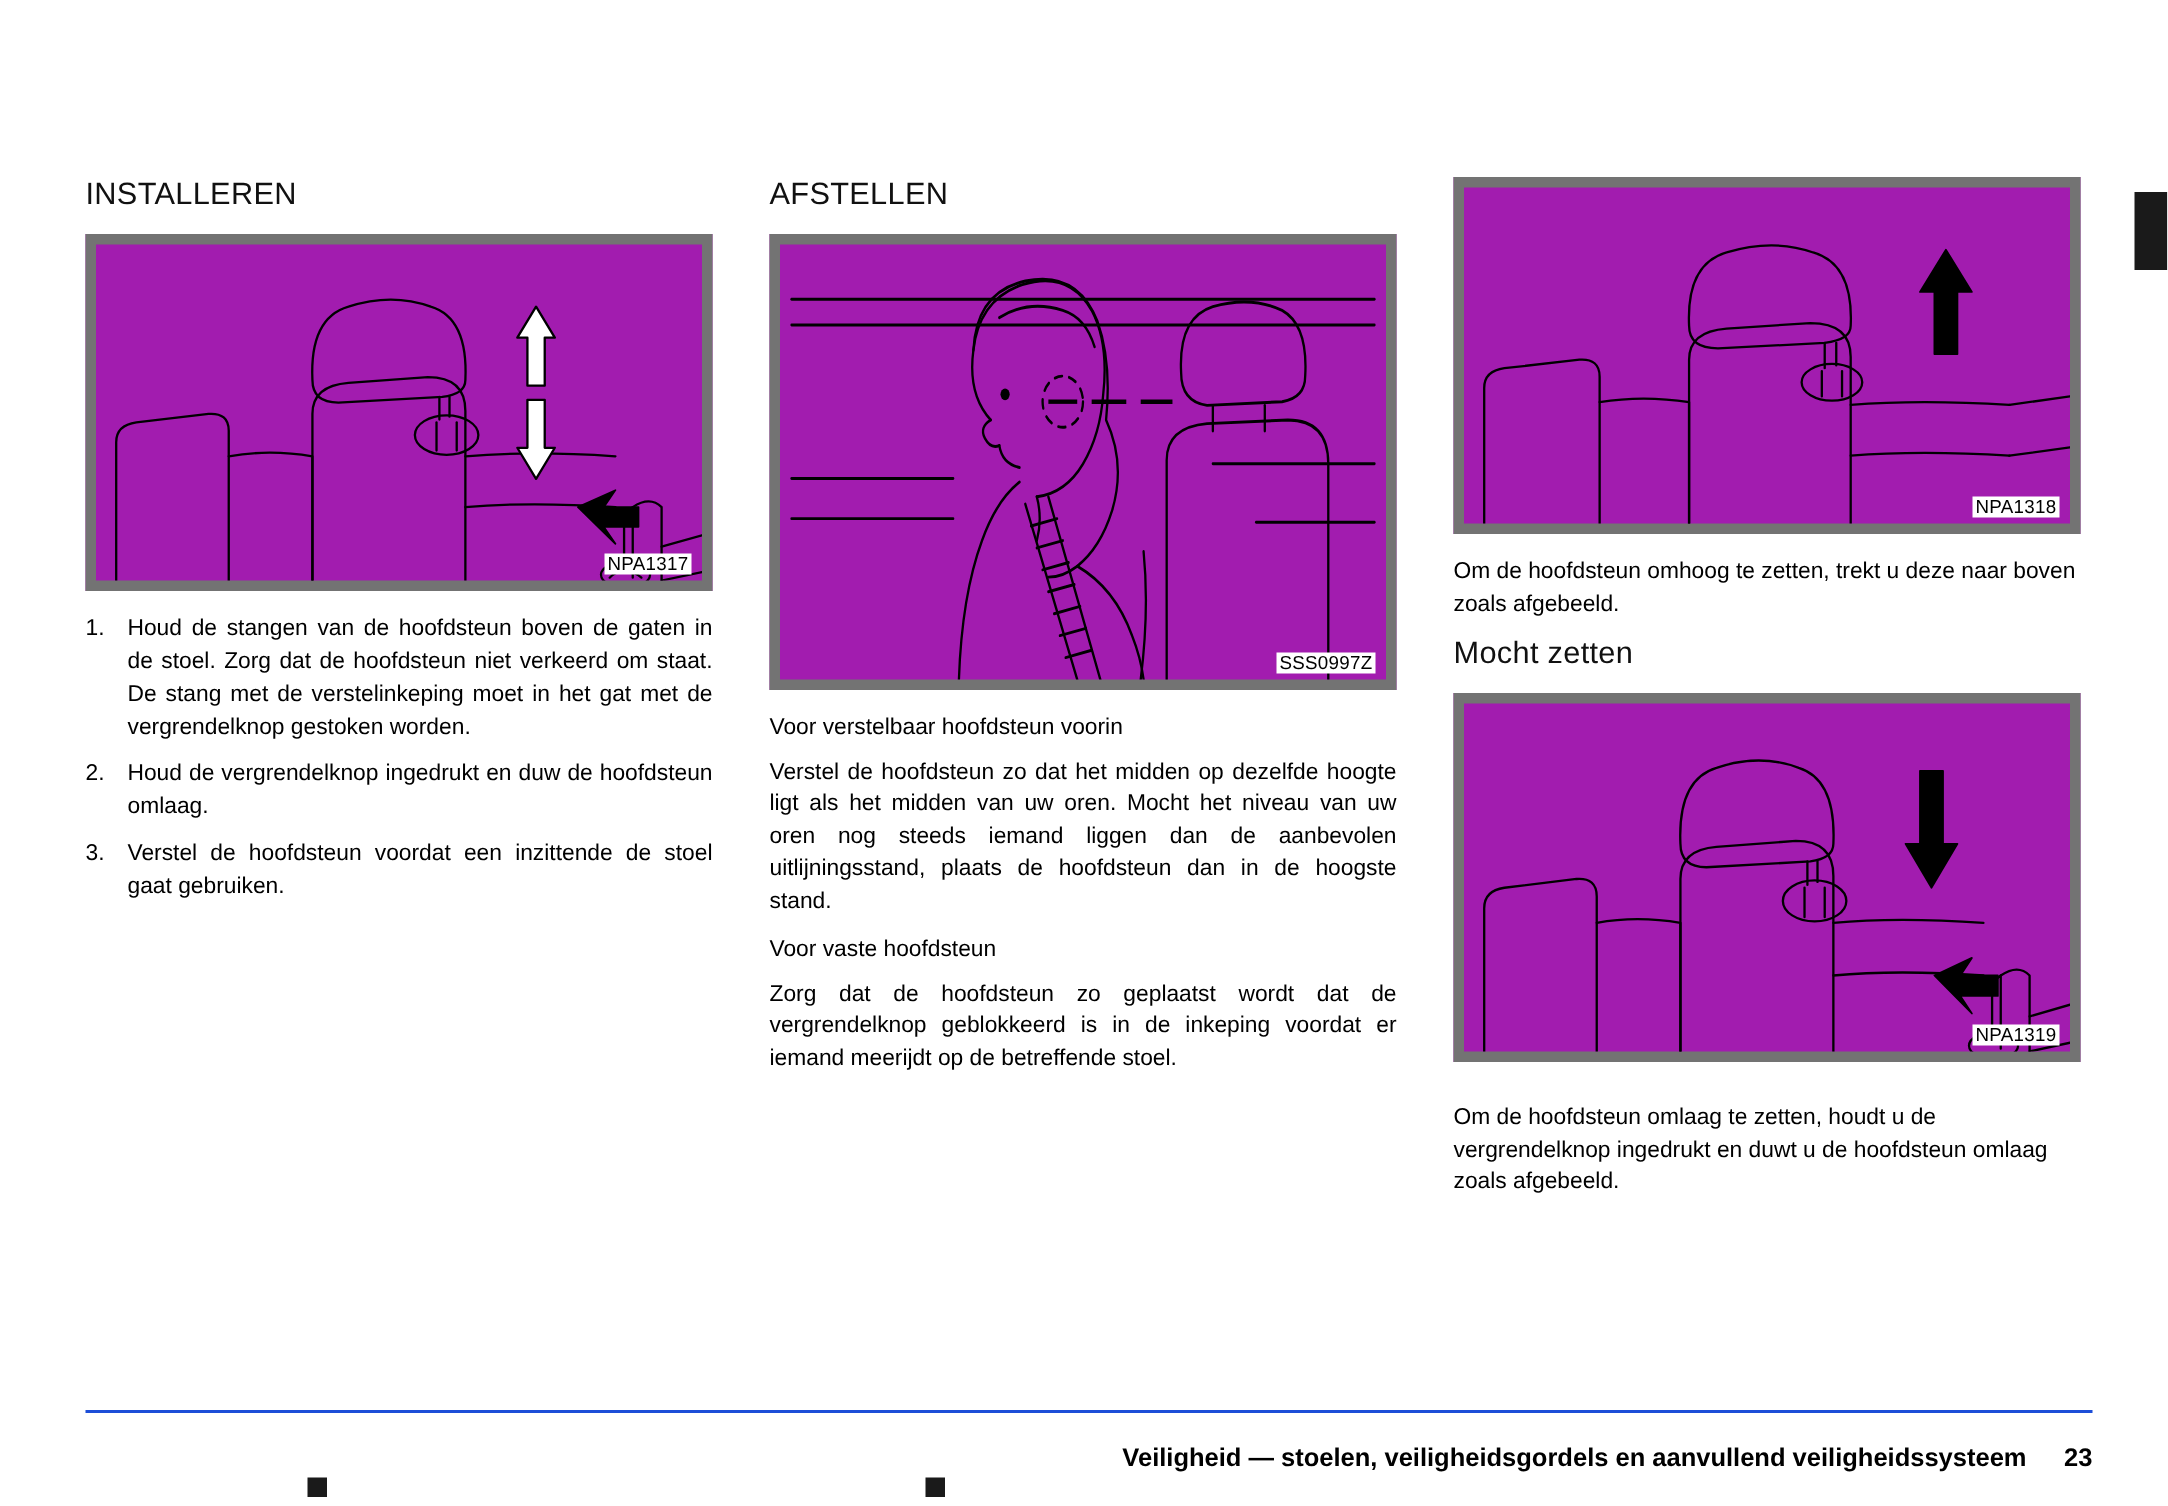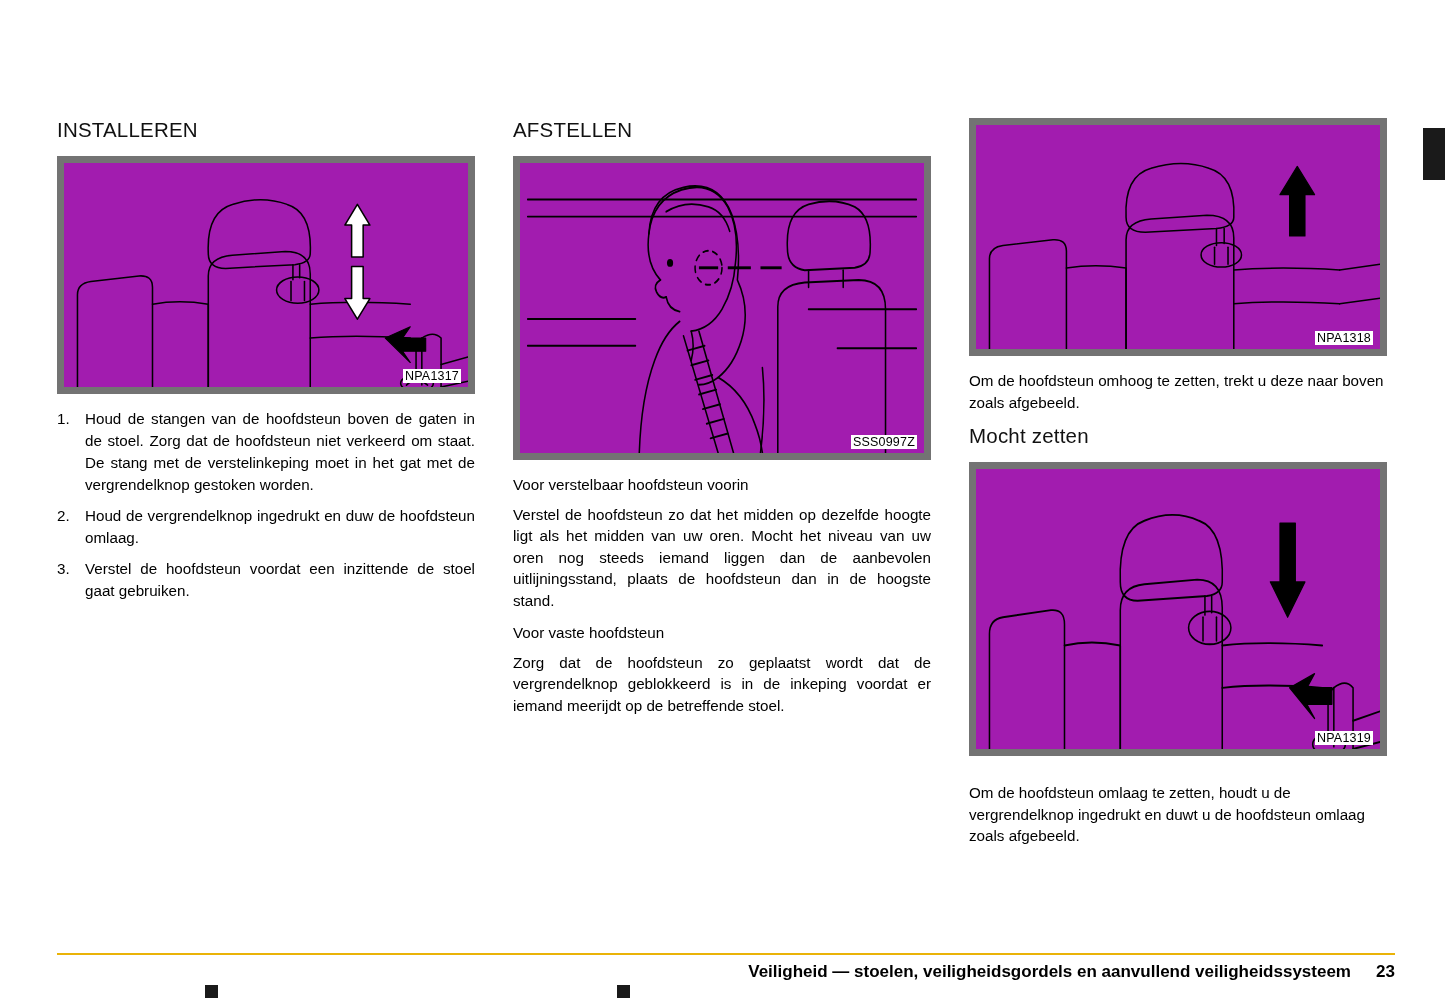--- a/index.html
+++ b/index.html
@@ -108,22 +108,22 @@
     left: 0;
     top: 0;
     width: 22px;
     text-align: left;
   }
   .footer {
     position: absolute;
     left: 57px;
     right: 50px;
     bottom: 22px;
-    border-top: 2px solid #eab308;
-    padding-top: 7px;
+    border-top: 2px solid #1d4ed8;
+    padding-top: 20px;
     display: flex;
     justify-content: flex-end;
     align-items: baseline;
     gap: 18px;
   }
   .footer .title {
     font-size: 17px;
     font-weight: bold;
   }
   .footer .pagenum {
@@ -287,21 +287,21 @@
             <path d="M334 44 L352 74 L342 74 L342 118 L326 118 L326 74 L316 74 Z"></path>
           </g>
         </svg>
         <span class="code">NPA1318</span>
       </div>
 
       <p class="body nojust">Om de hoofdsteun omhoog te zetten, trekt u deze naar boven zoals afgebeeld.</p>
 
       <h2 class="section-title">Mocht zetten</h2>
 
-      <div class="figure" style="height:294px;">
+      <div class="figure" style="height:246px;">
         <svg viewBox="0 0 420 238" preserveAspectRatio="none">
           <g fill="none" stroke="#000" stroke-width="1.6" stroke-linejoin="round" stroke-linecap="round">
             <path d="M14 238 L14 140 Q14 128 28 126 L78 120 Q92 119 92 132 L92 238"></path>
             <path d="M92 150 Q120 145 150 150 L150 238"></path>
             <path d="M150 238 L150 120 Q150 100 175 98 L230 94 Q256 94 256 118 L256 238"></path>
             <path d="M150 96 Q148 52 175 44 Q205 34 232 44 Q258 52 256 96 Q256 106 240 108 L168 112 Q150 112 150 96 Z"></path>
             <path d="M238 108 L238 124"></path>
             <path d="M245 108 L245 122"></path>
             <ellipse cx="243" cy="135" rx="22" ry="14"></ellipse>
             <path d="M236 126 L236 146"></path>

